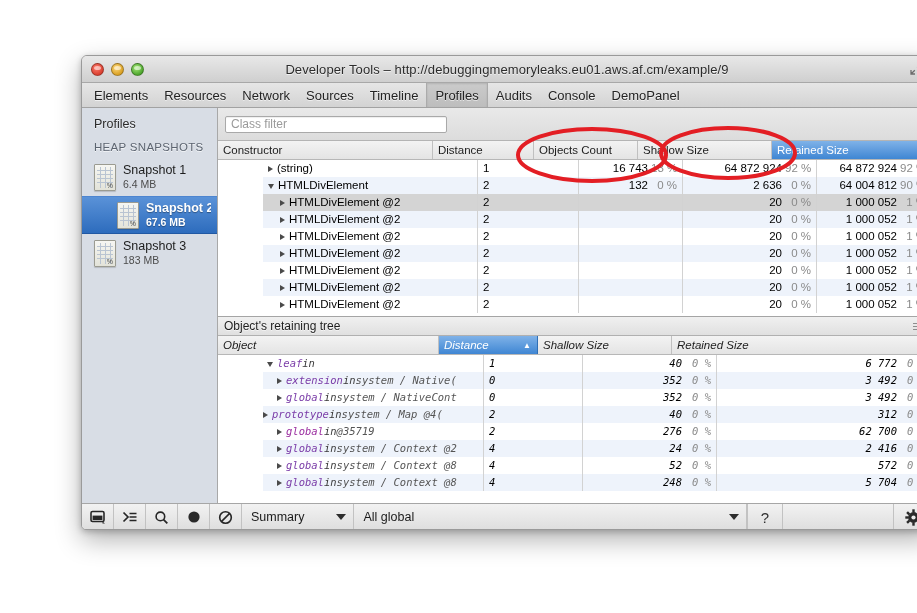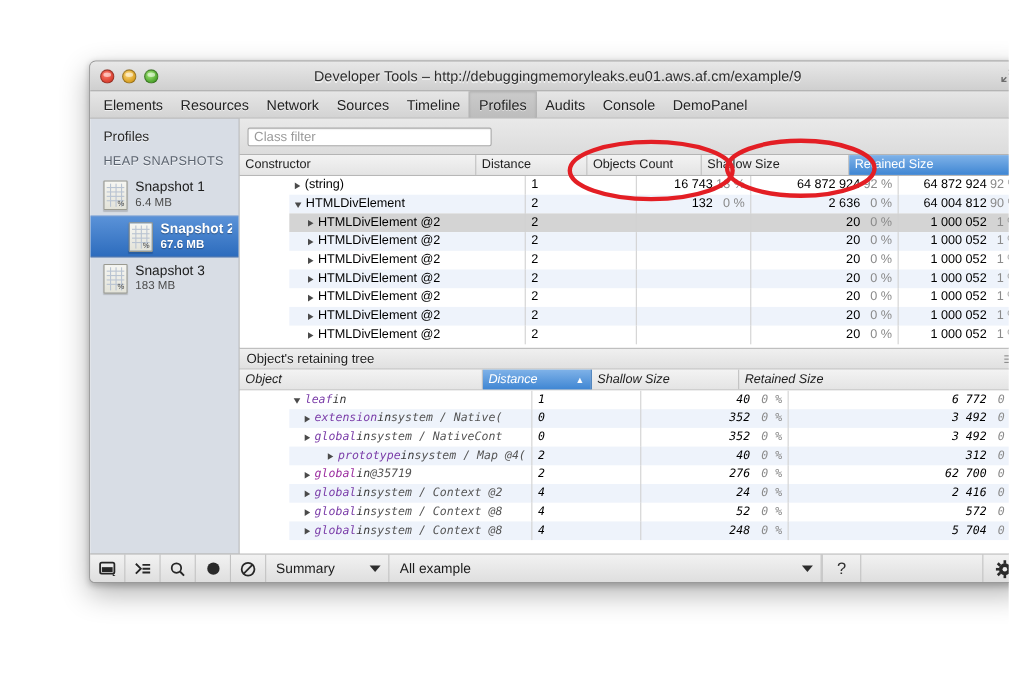--- a/index.html
+++ b/index.html
@@ -754,21 +754,21 @@
                   <div class="r-shallow" style="display: flex;">
                     <div class="cell num mono" style="flex: 1 1 0%; border-right: none;">352</div>
                     <div class="pctcell mono">0 %</div>
                   </div>
                   <div class="r-retained" style="display: flex;">
                     <div class="cell num mono" style="flex: 1 1 0%; border-right: none;">3 492</div>
                     <div class="pctcell mono">0 %</div>
                   </div>
                 </div>
                 <div class="row alt">
-                  <div class="cell r-object mono" style="padding-left: 0; justify-content: flex-end;">
+                  <div class="cell r-object mono" style="padding-left: 0;">
                     <span class="tri closed"></span>
                     <span class="k-leaf">prototype</span>
                     <span class="k-in"> in </span>
                     <span class="k-gray">system / Map @4(</span>
                   </div>
                   <div class="cell r-distance mono">2</div>
                   <div class="r-shallow" style="display: flex;">
                     <div class="cell num mono" style="flex: 1 1 0%; border-right: none;">40</div>
                     <div class="pctcell mono">0 %</div>
                   </div>
@@ -884,21 +884,21 @@
         <svg width="15" height="15" viewBox="0 0 15 15">
           <circle cx="7.5" cy="7.5" r="5.8" fill="none" stroke="#262626" stroke-width="1.6"></circle>
           <path d="M3.4 11.6 L11.6 3.4" stroke="#262626" stroke-width="1.6"></path>
         </svg>
       </div>
       <div class="tb-select">
         <span>Summary</span>
         <span class="caret" style="margin-left:26px;"></span>
       </div>
       <div class="tb-select grow">
-        <span>All example</span>
+        <span>All global</span>
         <span class="caret"></span>
       </div>
       <div class="tb-help">?</div>
       <div class="tb-gap"></div>
       <div class="tb-gear">
         <svg width="17" height="17" viewBox="0 0 17 17">
           <g fill="#2a2a2a">
             <circle cx="8.5" cy="8.5" r="5.4"></circle>
             <rect x="7.3" y="0.3" width="2.4" height="3.2"></rect>
             <rect x="7.3" y="13.5" width="2.4" height="3.2"></rect>

